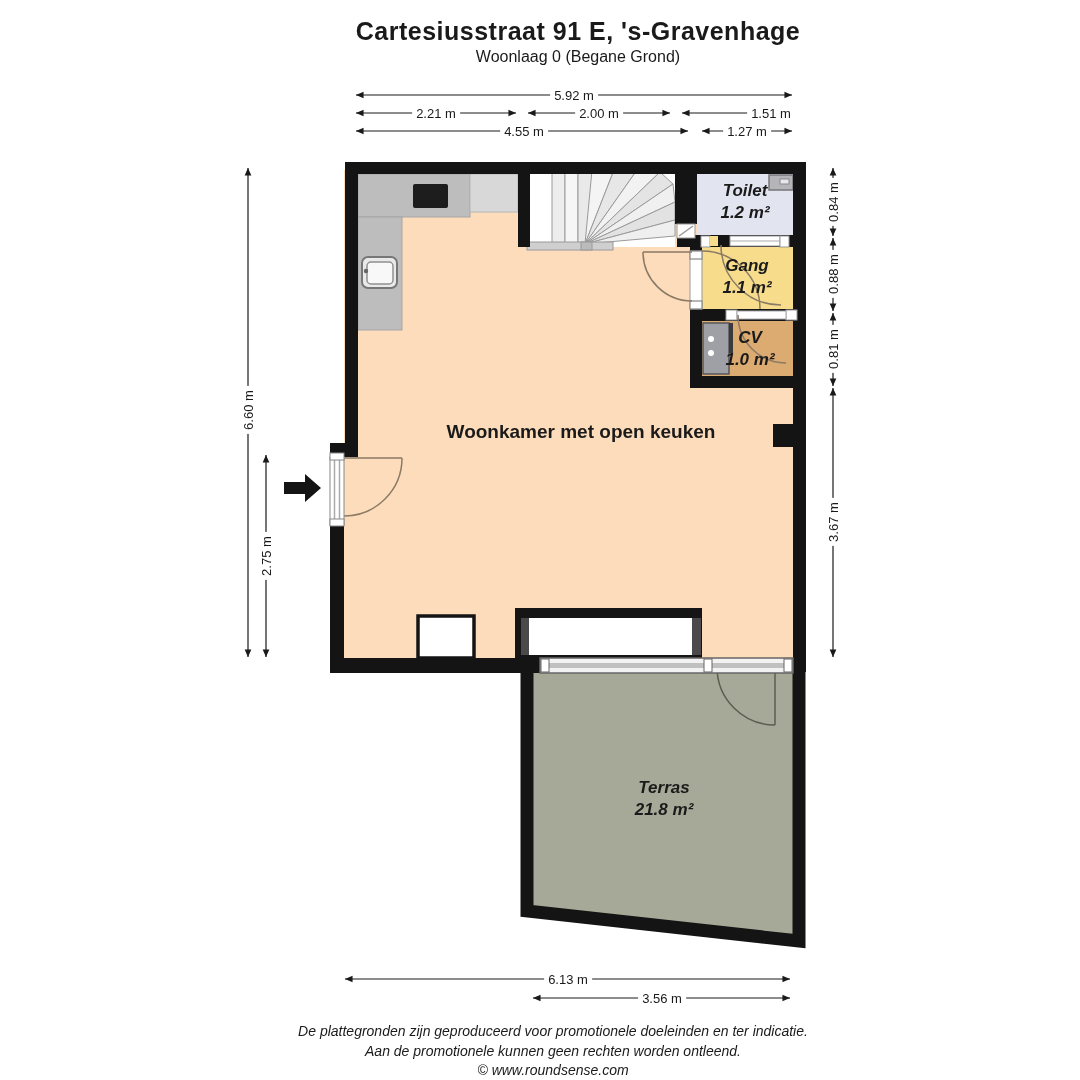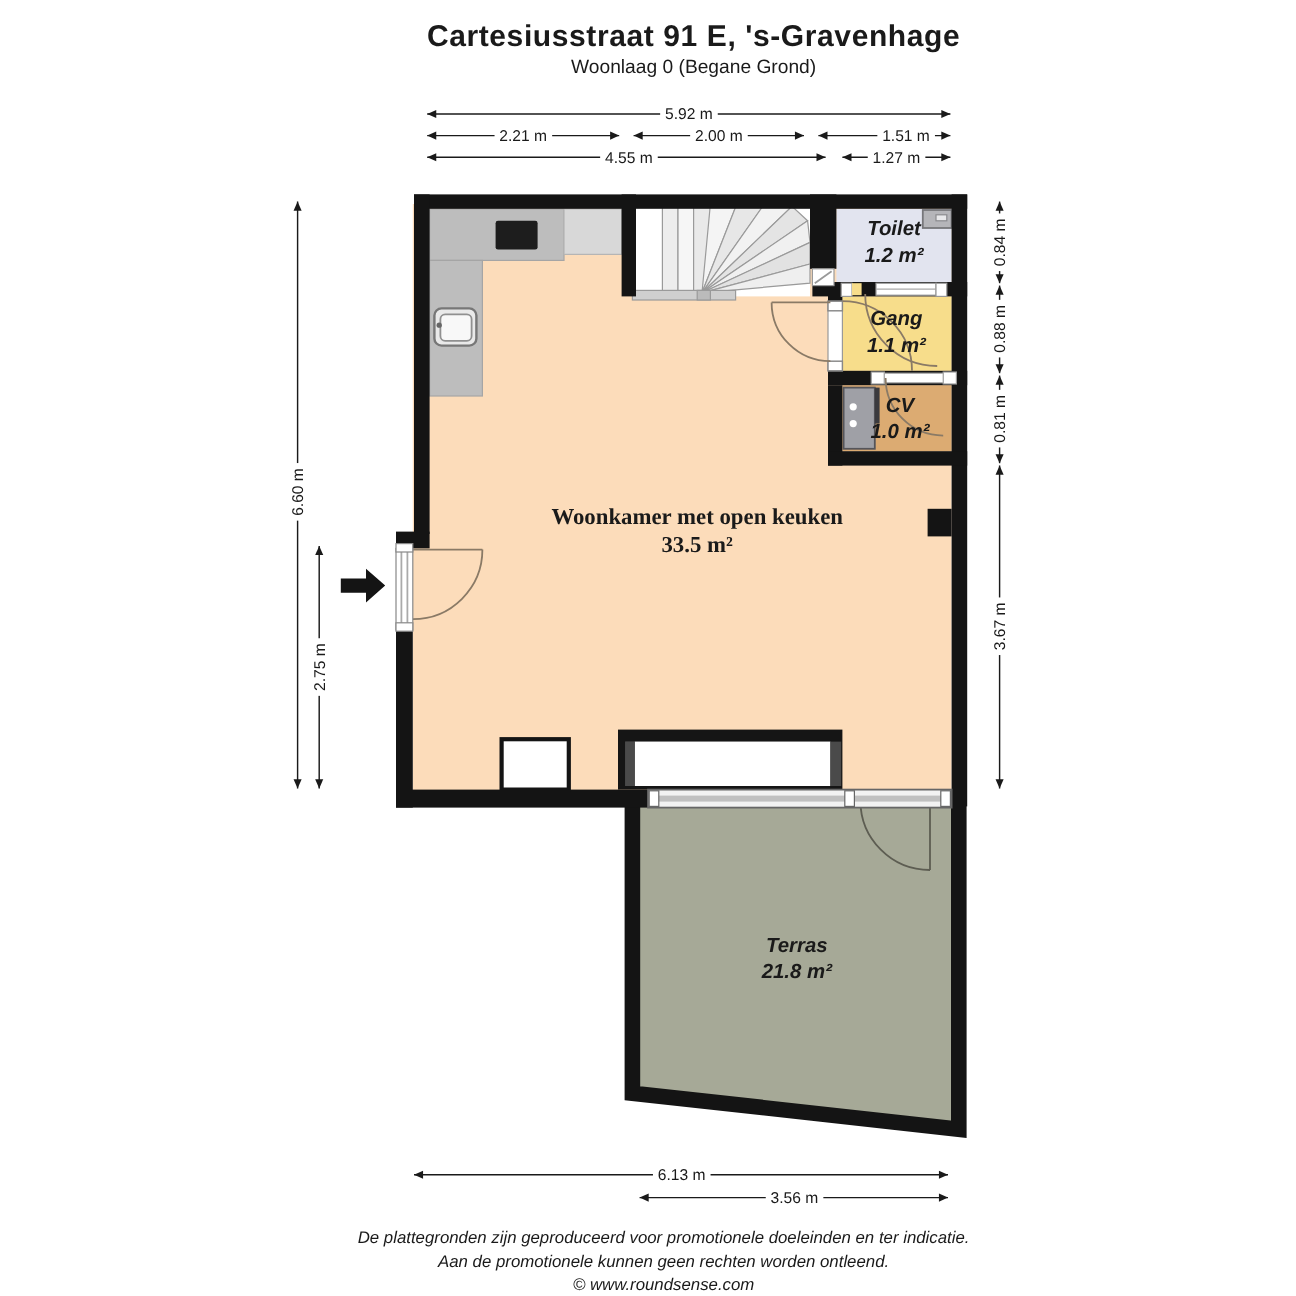--- a/index.html
+++ b/index.html
@@ -4,21 +4,21 @@
 <style>
   html,body{margin:0;padding:0;background:#ffffff;}
   body{width:1080px;height:1080px;position:relative;font-family:"Liberation Sans",sans-serif;color:#1a1a1a;overflow:hidden;}
   .abs{position:absolute;}
   .ctr{transform:translate(-50%,-50%);white-space:nowrap;}
   .title{font-size:25px;font-weight:bold;letter-spacing:.5px;}
   .subtitle{font-size:16px;}
   .dim{font-size:13px;background:#ffffff;padding:0 4px;transform:translate(-50%,-50%);white-space:nowrap;}
   .dim.vert{transform:translate(-50%,-50%) rotate(-90deg);}
   .roomlabel{text-align:center;transform:translate(-50%,0);}
-  .rl-big{font-size:19px;font-weight:bold;line-height:23px;font-family:Liberation Serif, serif;}
+  .rl-big{font-size:19px;font-weight:bold;line-height:23px;}
   .rl-med{font-size:17px;font-weight:bold;line-height:22px;font-style:italic;}
   .rl-sm{font-size:15px;font-weight:bold;line-height:20px;}
   .footer-line{font-size:14px;font-style:italic;transform:translate(-50%,-50%);white-space:nowrap;}
   svg{position:absolute;left:0;top:0;}
 </style>
 </head>
 <body>
 
 <div class="abs ctr title" style="left:578px;top:31px;">Cartesiusstraat 91 E, 's-Gravenhage</div>
 <div class="abs ctr subtitle" style="left:578px;top:57px;">Woonlaag 0 (Begane Grond)</div>
@@ -170,35 +170,34 @@
     <line x1="833" y1="313" x2="833" y2="386" marker-start="url(#arr)" marker-end="url(#arr)"></line>
     <line x1="833" y1="388" x2="833" y2="657" marker-start="url(#arr)" marker-end="url(#arr)"></line>
     <line x1="345" y1="979" x2="790" y2="979" marker-start="url(#arr)" marker-end="url(#arr)"></line>
     <line x1="533" y1="998" x2="790" y2="998" marker-start="url(#arr)" marker-end="url(#arr)"></line>
   </g>
 </svg>
 
 <div class="abs dim" style="left:574px;top:95px;">5.92 m</div>
 <div class="abs dim" style="left:436px;top:113px;">2.21 m</div>
 <div class="abs dim" style="left:599px;top:113px;">2.00 m</div>
-<div class="abs dim" style="left:755px;top:113px;">1.51 m</div>
+<div class="abs dim" style="left:771px;top:113px;">1.51 m</div>
 <div class="abs dim" style="left:524px;top:131px;">4.55 m</div>
 <div class="abs dim" style="left:747px;top:131px;">1.27 m</div>
 <div class="abs dim vert" style="left:248px;top:410px;">6.60 m</div>
 <div class="abs dim vert" style="left:266px;top:556px;">2.75 m</div>
 <div class="abs dim vert" style="left:833px;top:202px;">0.84 m</div>
 <div class="abs dim vert" style="left:833px;top:274px;">0.88 m</div>
 <div class="abs dim vert" style="left:833px;top:349px;">0.81 m</div>
 <div class="abs dim vert" style="left:833px;top:522px;">3.67 m</div>
 <div class="abs dim" style="left:568px;top:979px;text-align:right;">6.13 m</div>
 <div class="abs dim" style="left:662px;top:998px;">3.56 m</div>
 
 <div class="abs roomlabel" style="left:581px;top:420px;">
   <div class="rl-big">Woonkamer met open keuken</div>
-  <div class="rl-big">33.5 m²</div>
 </div>
 <div class="abs roomlabel" style="left:745px;top:180px;">
   <div class="rl-med">Toilet</div>
   <div class="rl-med">1.2 m²</div>
 </div>
 <div class="abs roomlabel" style="left:747px;top:255px;">
   <div class="rl-med">Gang</div>
   <div class="rl-med">1.1 m²</div>
 </div>
 <div class="abs roomlabel" style="left:750px;top:327px;">

